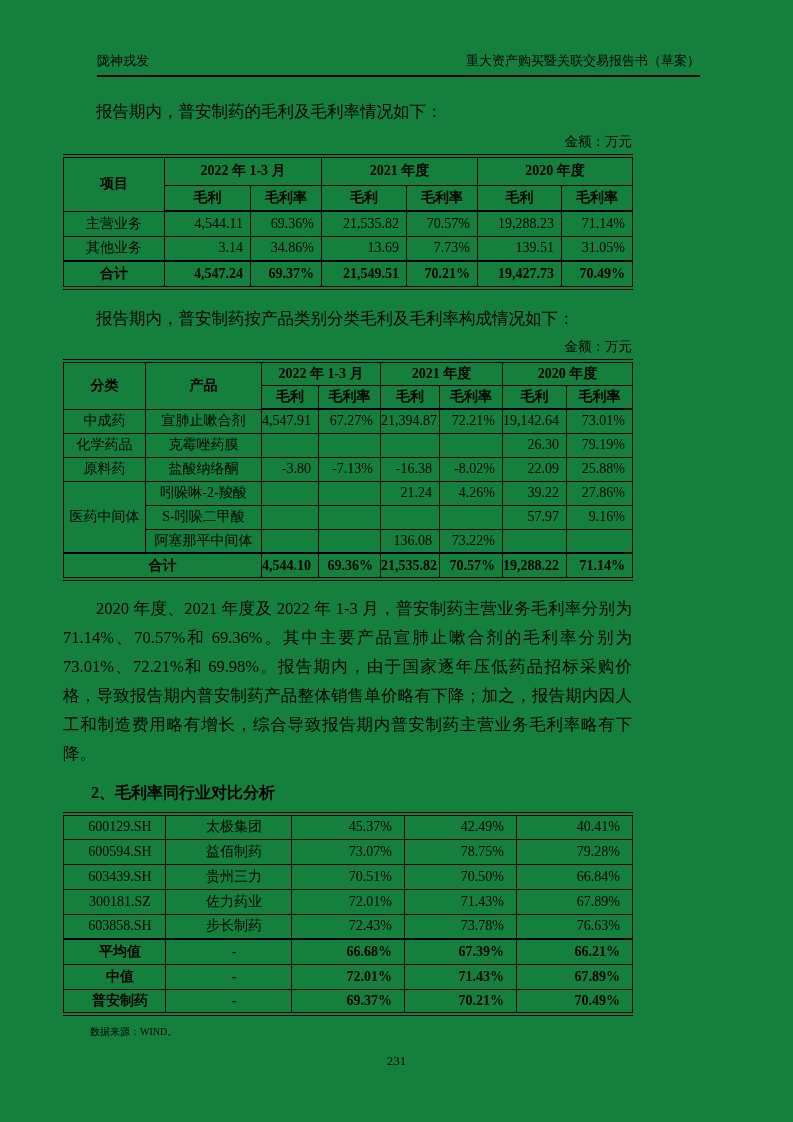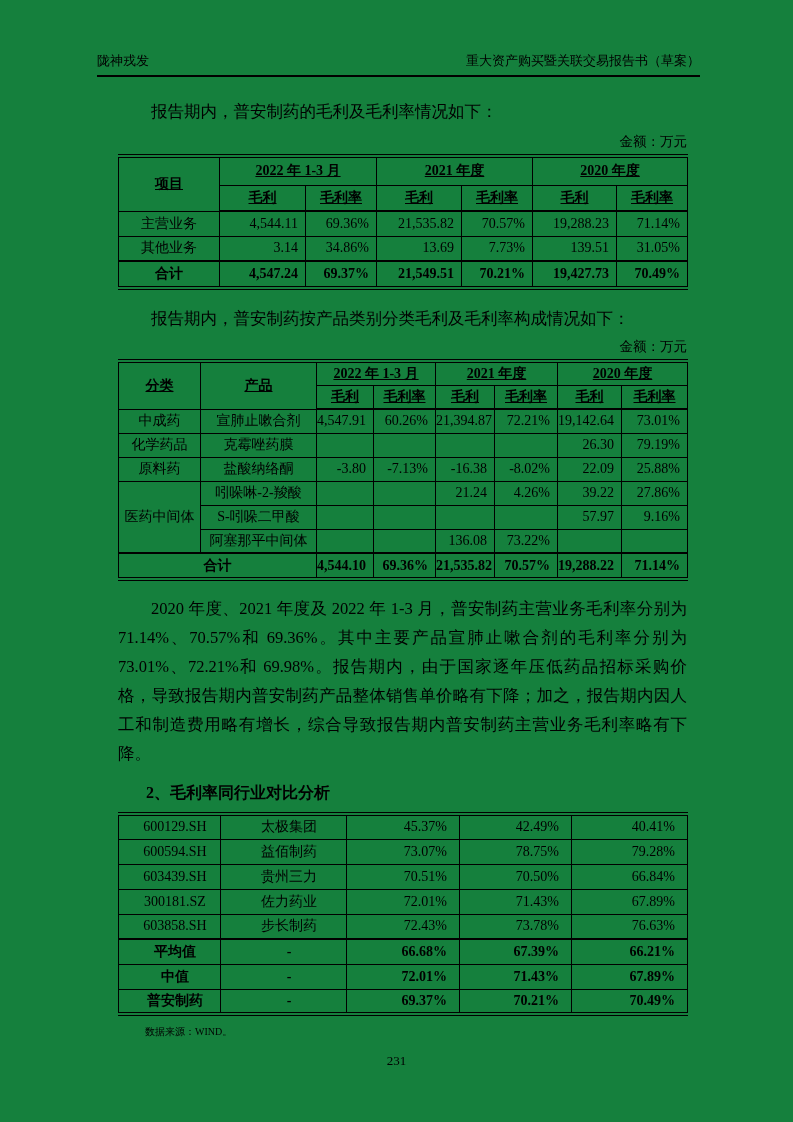--- a/index.html
+++ b/index.html
@@ -7,30 +7,30 @@
   body { font-family:"Liberation Serif","DejaVu Serif",serif; color:#000; }
   .page {
     position:relative; width:793px; height:1122px; background:#15803d;
     margin:0 auto; overflow:hidden;
   }
   .doc-header {
     display:flex; justify-content:space-between; align-items:flex-end;
     margin:52px 93px 0 97px; padding-bottom:5px;
     border-bottom:2px solid #000; font-size:13px;
   }
-  .content { width:569px; margin-left:118px; }
+  .content { width:569px; margin-left:63px; }
   .intro { font-size:16.5px; text-indent:2em; margin-top:24px; }
   .unit-label { text-align:right; font-size:13.5px; margin:10px 0 3px; }
   table.t {
     border-collapse:collapse; table-layout:fixed; width:569px;
     font-size:14px;
     border-top:4px double #000; border-bottom:4px double #000;
   }
   .t th, .t td { border:1px solid #000; overflow:hidden; white-space:nowrap; }
-  .t th { font-weight:bold; text-align:center;text-decoration:underline; }
+  .t th { font-weight:bold; text-align:center; }
   .lbl { text-align:center; }
   .num { text-align:right; padding-right:7px; }
   .sub-row th, .t3 .hd th { border-bottom-width:2px; }
   .total td, .thick-top td { border-top-width:2px; }
   .total td, .bold td { font-weight:bold; }
   .t1 .year-row th { height:29px; } .t1 .sub-row th { height:26px; }
   .t1 td { height:25px; } .t1 .total td { height:27px; }
   .t2 .year-row th, .t2 .sub-row th { height:24px; }
   .t2 td { height:24px; } .t2 .total td { height:26px; }
   .t3 .hd th { height:28px; } .t3 td { height:25px;padding-left:11px; }
@@ -141,21 +141,21 @@
         <th>毛利率</th>
         <th>毛利</th>
         <th>毛利率</th>
         <th>毛利</th>
         <th>毛利率</th>
       </tr>
       <tr>
         <td class="lbl">中成药</td>
         <td class="lbl">宣肺止嗽合剂</td>
         <td class="num">4,547.91</td>
-        <td class="num">60.26%</td>
+        <td class="num">67.27%</td>
         <td class="num">21,394.87</td>
         <td class="num">72.21%</td>
         <td class="num">19,142.64</td>
         <td class="num">73.01%</td>
       </tr>
       <tr>
         <td class="lbl">化学药品</td>
         <td class="lbl">克霉唑药膜</td>
         <td class="num"></td>
         <td class="num"></td>

